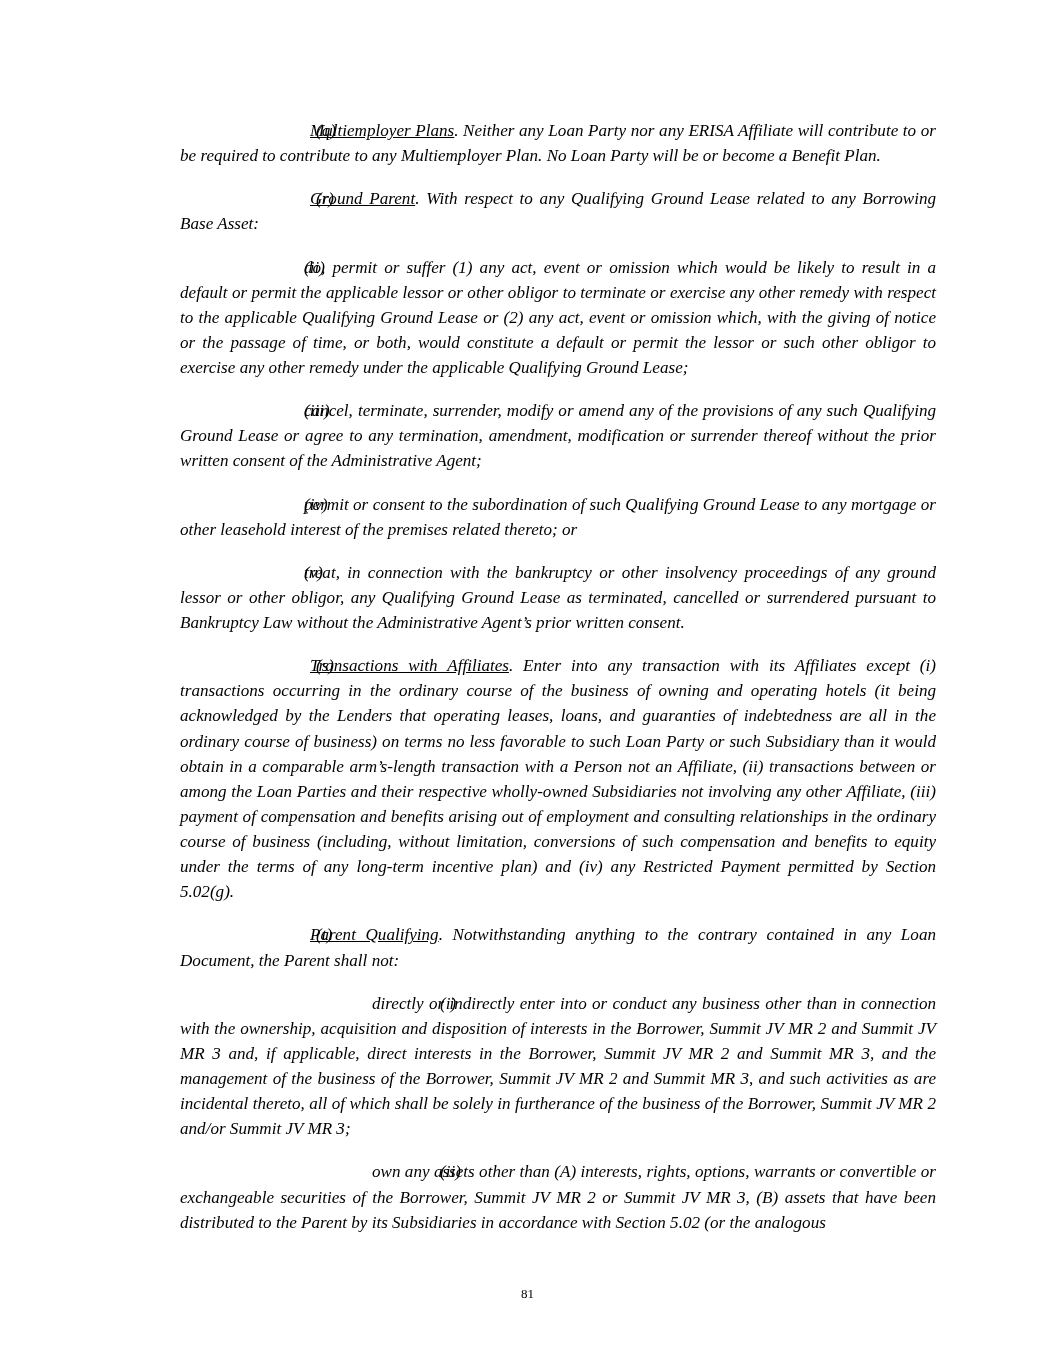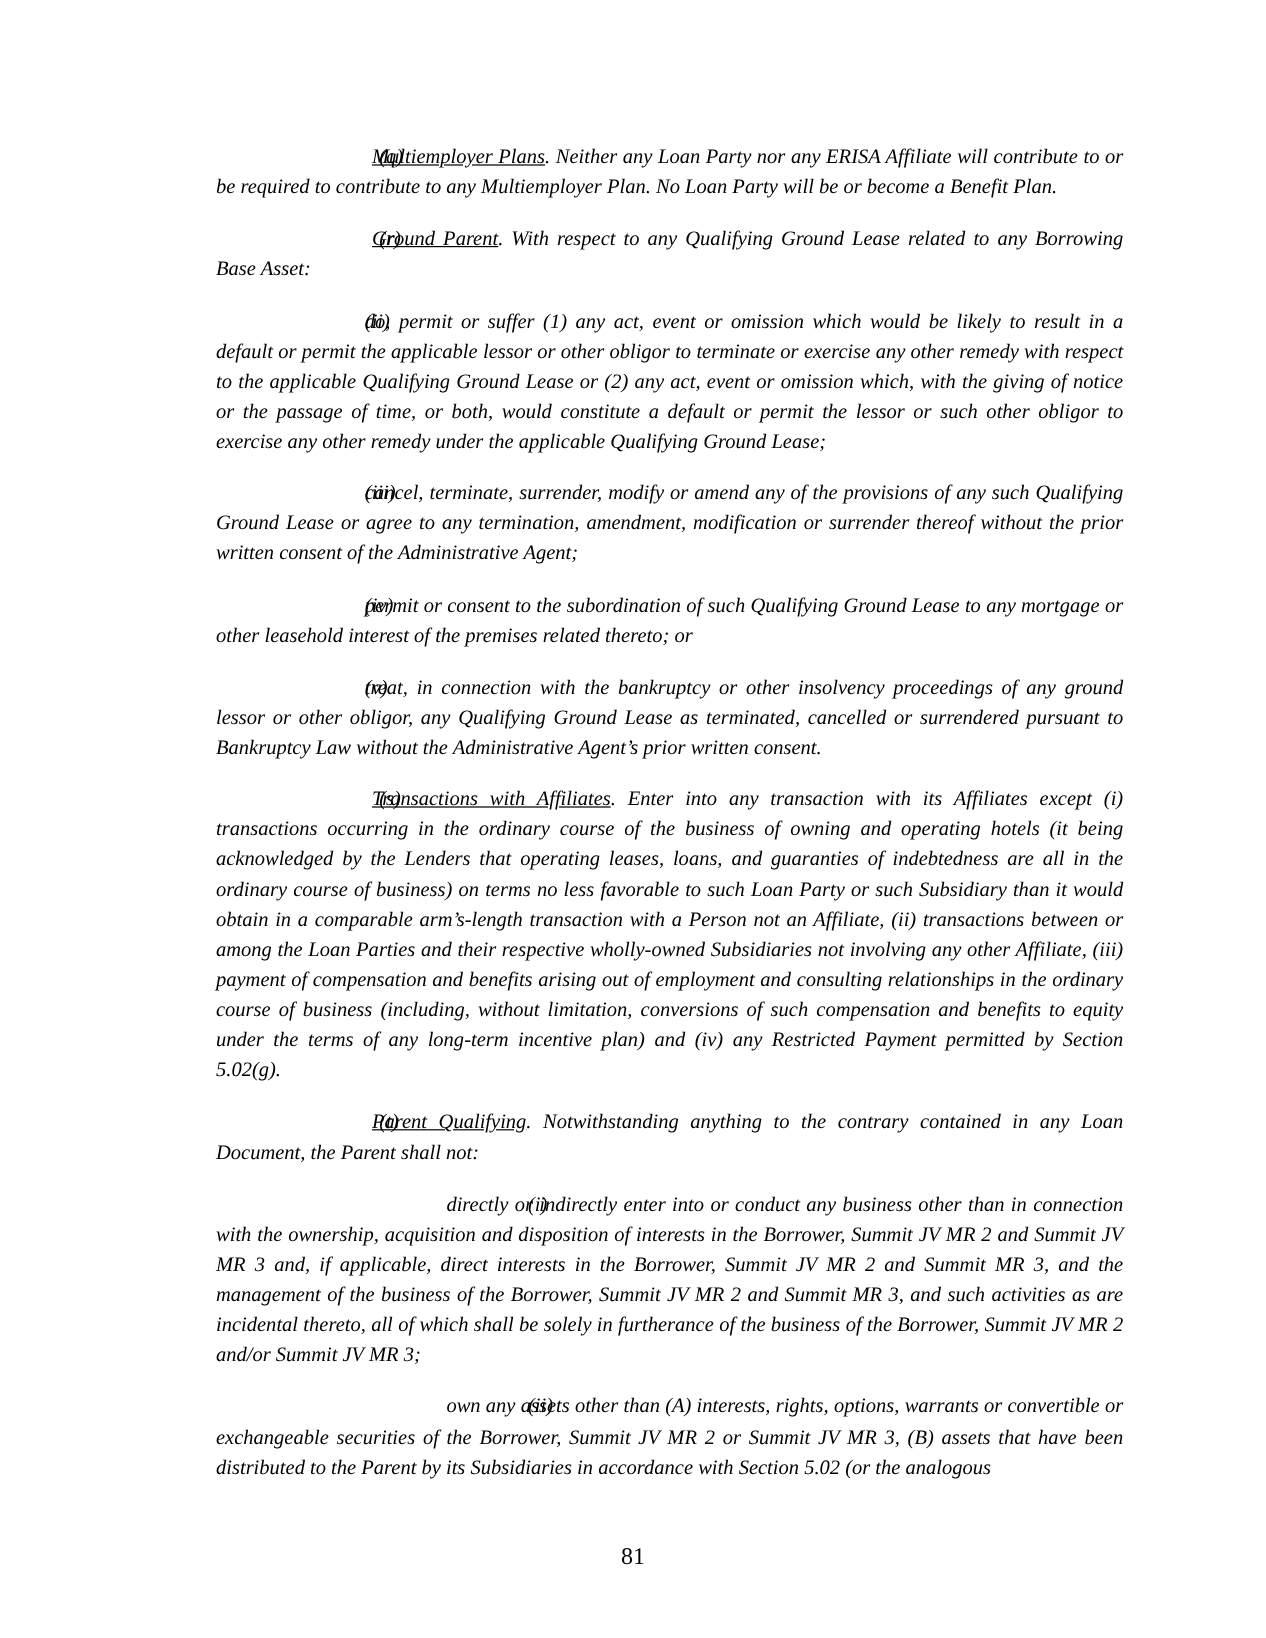--- a/index.html
+++ b/index.html
@@ -61,21 +61,21 @@
   }
   .uline {
     text-decoration: underline;
   }
   .footer {
     position: absolute;
     left: 0;
     right: 0;
     top: 1286px;
     text-align: center;
-    font-size: 20px;
+    font-size: 13px;
     font-family: "Liberation Serif", "DejaVu Serif", serif;
   }
 </style>
 </head>
 <body>
 
 <div class="page">
 
   <div class="content">
 

